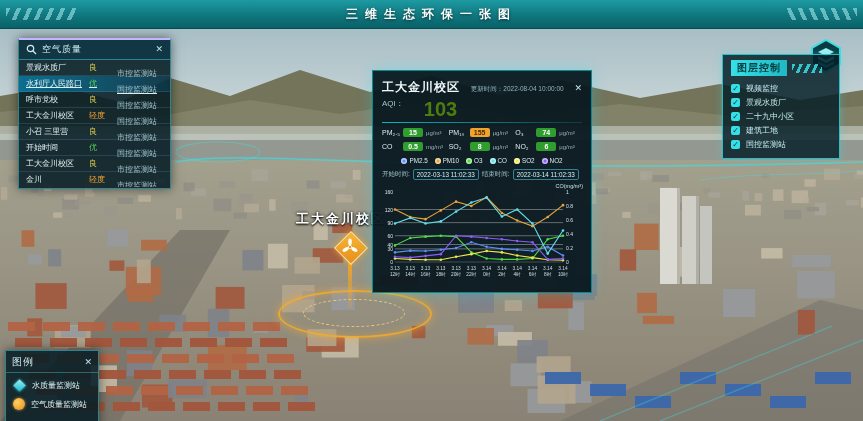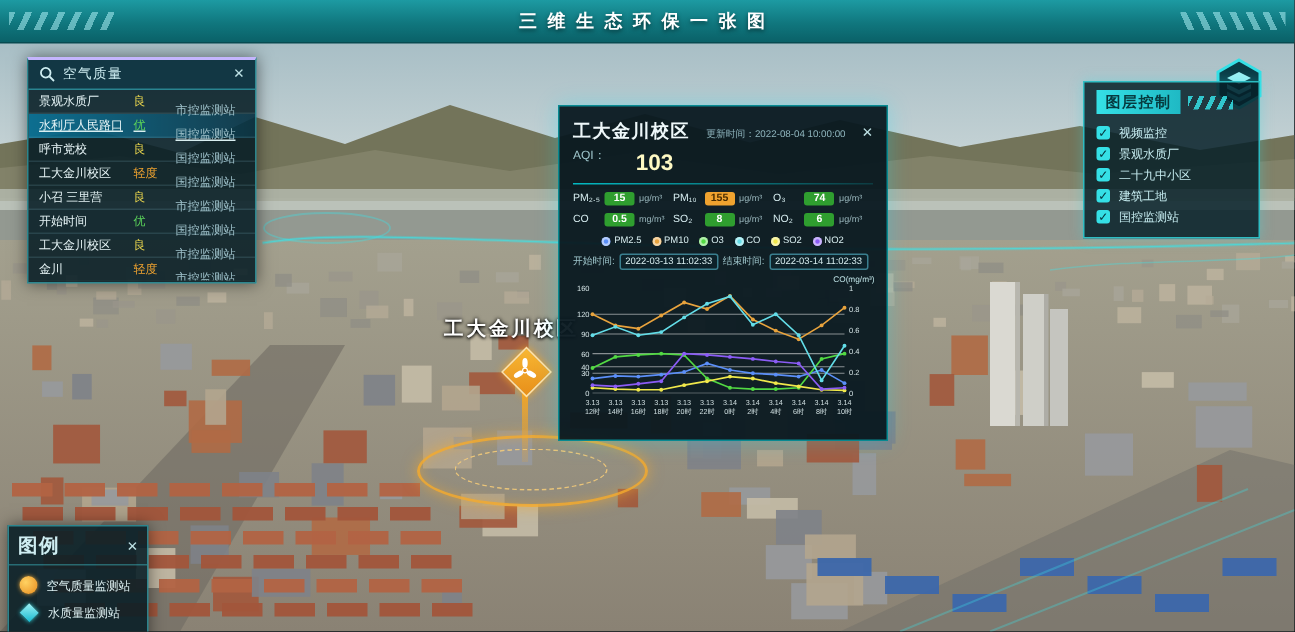--- a/index.html
+++ b/index.html
@@ -33,21 +33,21 @@
   .srow .stype{width:52px;color:#9fc2cb;text-align:center;white-space:nowrap;margin-top:12px;}
   .srow.active{background:linear-gradient(90deg,rgba(0,160,215,.55),rgba(0,90,130,.25));text-decoration:underline;}
   
   .popup{left:372px;top:70px;width:218px;z-index:30;background:rgba(8,24,32,.95);
     border:1px solid rgba(0,225,235,.55);box-shadow:0 0 14px rgba(0,225,255,.28);}
   .pp-head{display:flex;align-items:baseline;gap:6px;padding:8px 9px 2px;}
   .pp-title{font-size:12px;font-weight:bold;color:#eef8fa;letter-spacing:1px;}
   .pp-update{font-size:6.5px;color:#8fb5bd;margin-left:auto;}
   .pp-aqi{padding:0 9px;display:flex;align-items:flex-start;gap:20px;}
   .pp-aqi .lab{font-size:8px;color:#9fc6cc;}
-  .pp-aqi .val{font-size:15px;font-weight:bold;color:#fef9c3;line-height:22px;}
+  .pp-aqi .val{font-size:20px;font-weight:bold;color:#4d7c0f;line-height:22px;}
   .pp-div{height:1px;margin:2px 9px 5px;background:linear-gradient(90deg,rgba(0,225,235,.8),rgba(0,225,235,.15));}
   .pgrid{display:grid;grid-template-columns:1fr 1fr 1fr;row-gap:5px;padding:0 9px;}
   .pcell{display:flex;align-items:center;gap:3px;font-size:7px;}
   .plab{color:#d6ecef;min-width:18px;}
   .pbadge{min-width:14px;padding:1px 3px;border-radius:2px;text-align:center;color:#fff;font-size:7px;font-weight:bold;}
   .pbadge.green{background:#2f9e2f;} .pbadge.orange{background:#f0a32f;color:#4a2d00;}
   .punit{color:#97b4ba;font-size:6px;}
   .pp-legend{display:flex;justify-content:center;gap:7px;padding:6px 4px 2px;flex-wrap:nowrap;}
   .cl-item{display:flex;align-items:center;gap:2px;font-size:6.3px;color:#d8eef0;}
   .cl-dot{width:6px;height:6px;border-radius:50%;display:inline-block;box-shadow:inset 0 0 0 1.5px rgba(255,255,255,.55);}
@@ -63,21 +63,21 @@
     padding:1px 6px;letter-spacing:1px;}
   .lp-stripes{width:30px;height:9px;opacity:.85;
     background:repeating-linear-gradient(115deg,#35e0e6 0 3px,transparent 3px 7px);}
   .lrow{display:flex;align-items:center;gap:6px;height:14px;font-size:8px;color:#c6ecf0;cursor:pointer;}
   .cb{width:9px;height:9px;border-radius:2px;background:#35e0e6;color:#03323a;font-size:8px;
     line-height:9px;text-align:center;font-weight:bold;flex:0 0 9px;}
   .hexbtn{position:absolute;right:-4px;top:-16px;width:36px;height:36px;cursor:pointer;}
   
   .legend-panel{left:5px;top:350px;width:92px;height:80px;z-index:25;}
   .lg-head{display:flex;align-items:center;padding:4px 6px 3px;border-bottom:1px solid rgba(64,210,220,.4);}
-  .lg-title{font-size:13px;color:#cfeef2;font-weight:bold;letter-spacing:1px;}
+  .lg-title{font-size:10px;color:#cfeef2;font-weight:normal;letter-spacing:1px;}
   .lg-item{display:flex;align-items:center;gap:6px;padding:7px 7px 0;font-size:8px;color:#dff2f4;}
   .lg-circle{width:12px;height:12px;border-radius:50%;background:radial-gradient(circle at 35% 35%,#ffd262,#e78c1e);
     box-shadow:0 0 3px rgba(255,180,60,.8);flex:0 0 12px;}
   .lg-diamond{width:9px;height:9px;transform:rotate(45deg);background:linear-gradient(135deg,#9ef2f5,#17b9cf);
     box-shadow:0 0 3px rgba(53,224,230,.9);flex:0 0 9px;margin:0 2px;}
   
   .mk-label{position:absolute;left:296px;top:210px;z-index:6;font-size:13px;font-weight:bold;color:#fff;
     letter-spacing:2px;text-shadow:0 0 3px #000,0 1px 2px #000;}
   .mk-diamond{position:absolute;left:339px;top:236px;width:22px;height:22px;z-index:6;
     background:linear-gradient(135deg,#f7b733,#e88f1a);transform:rotate(45deg);
@@ -664,27 +664,27 @@
   </div>
 </section>
 
 <section class="panel legend-panel">
   <div class="lg-head">
     <span class="lg-title">图例</span>
     <span class="close">✕</span>
   </div>
   <div id="legendItems">
   <div class="lg-item">
+    <span class="lg-ico lg-diamond"></span>
+    <span class="lg-lbl">水质量监测站</span>
+  </div>
+
+  <div class="lg-item">
     <span class="lg-ico lg-circle"></span>
     <span class="lg-lbl">空气质量监测站</span>
-  </div>
-
-  <div class="lg-item">
-    <span class="lg-ico lg-diamond"></span>
-    <span class="lg-lbl">水质量监测站</span>
   </div>
 </div>
 </section>
 
 <div class="mk-label">工大金川校区</div>
 <div class="mk-beam"></div>
 <div class="mk-ring"></div>
 <div class="mk-ring2"></div>
 <div class="mk-diamond"></div>
 <div class="mk-fan">

